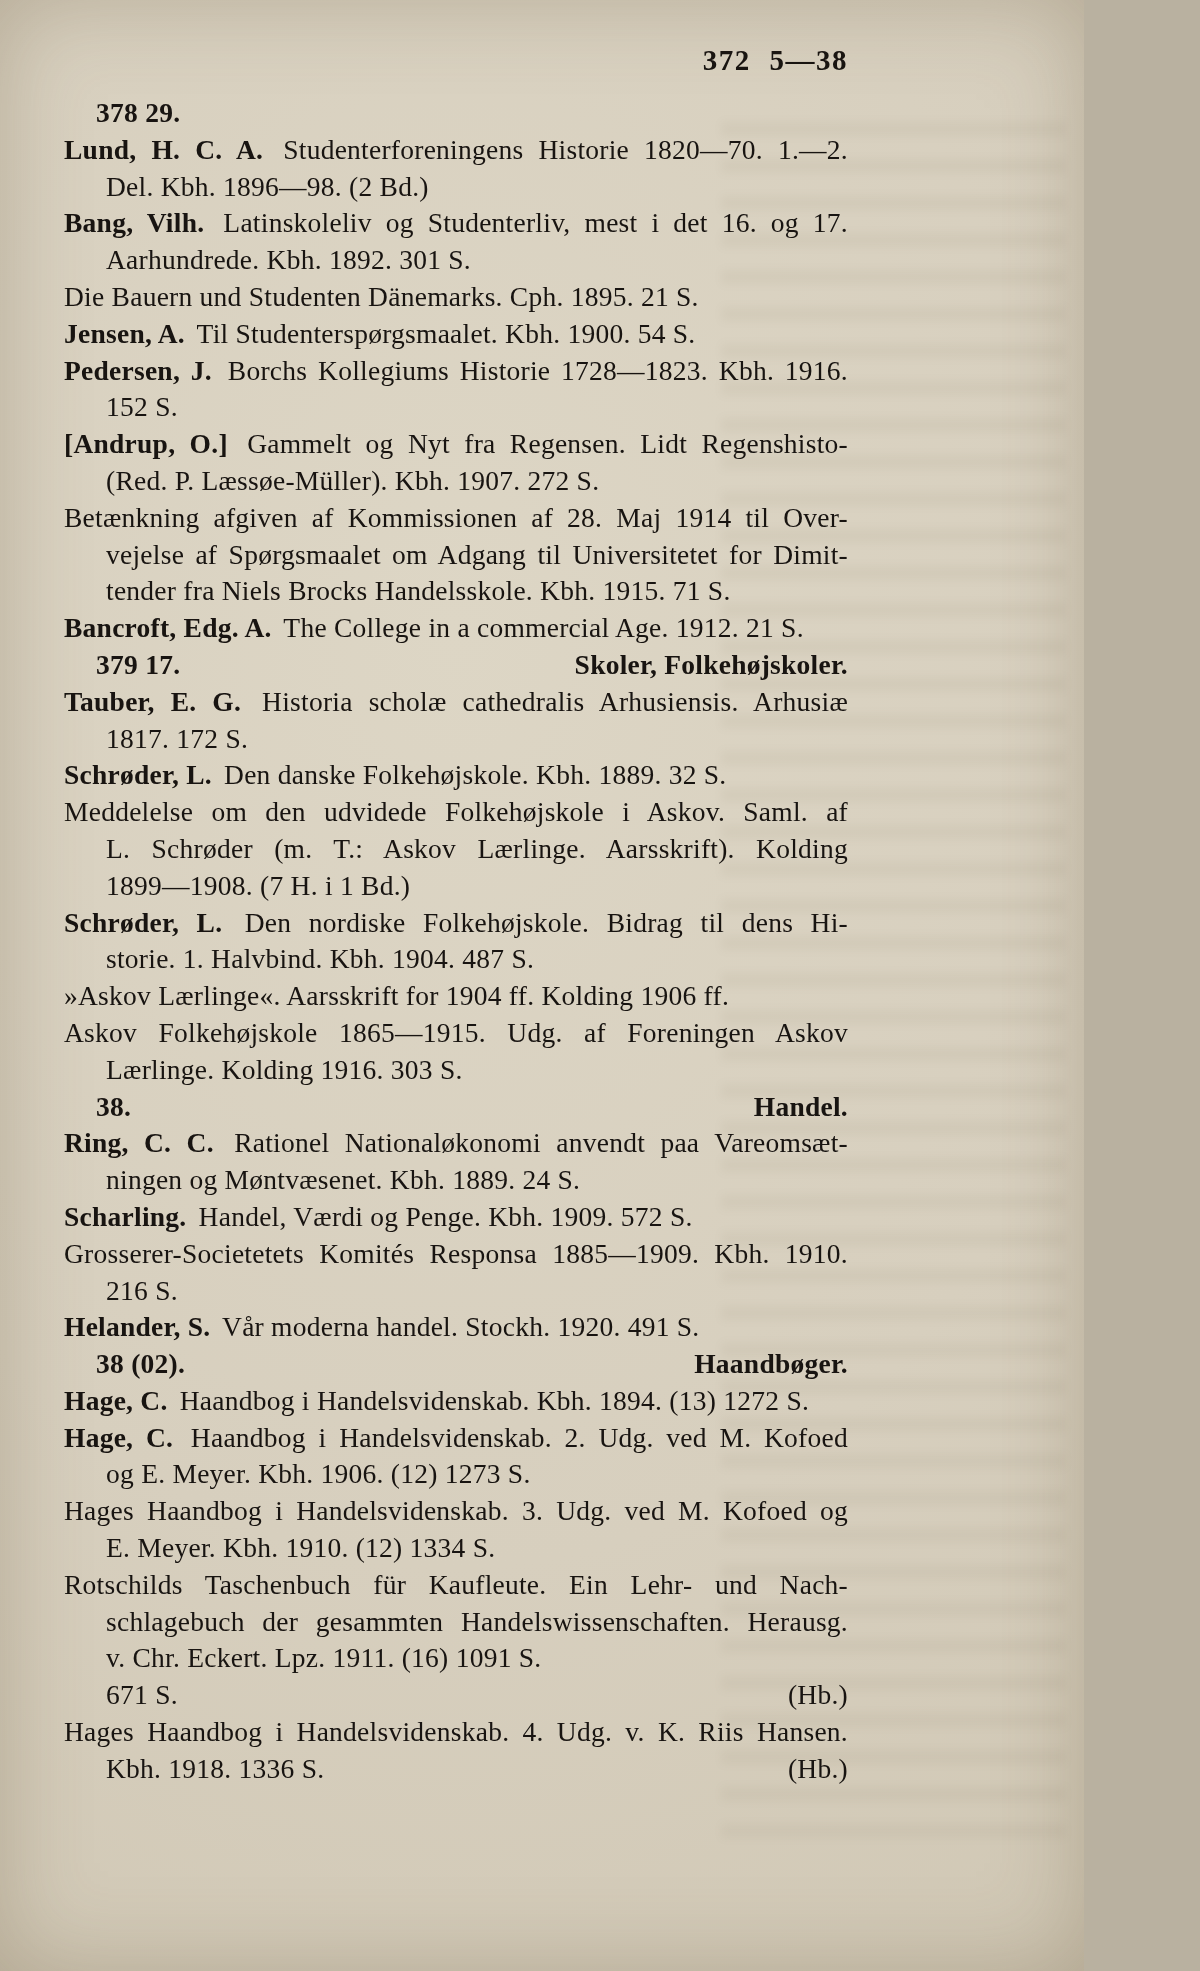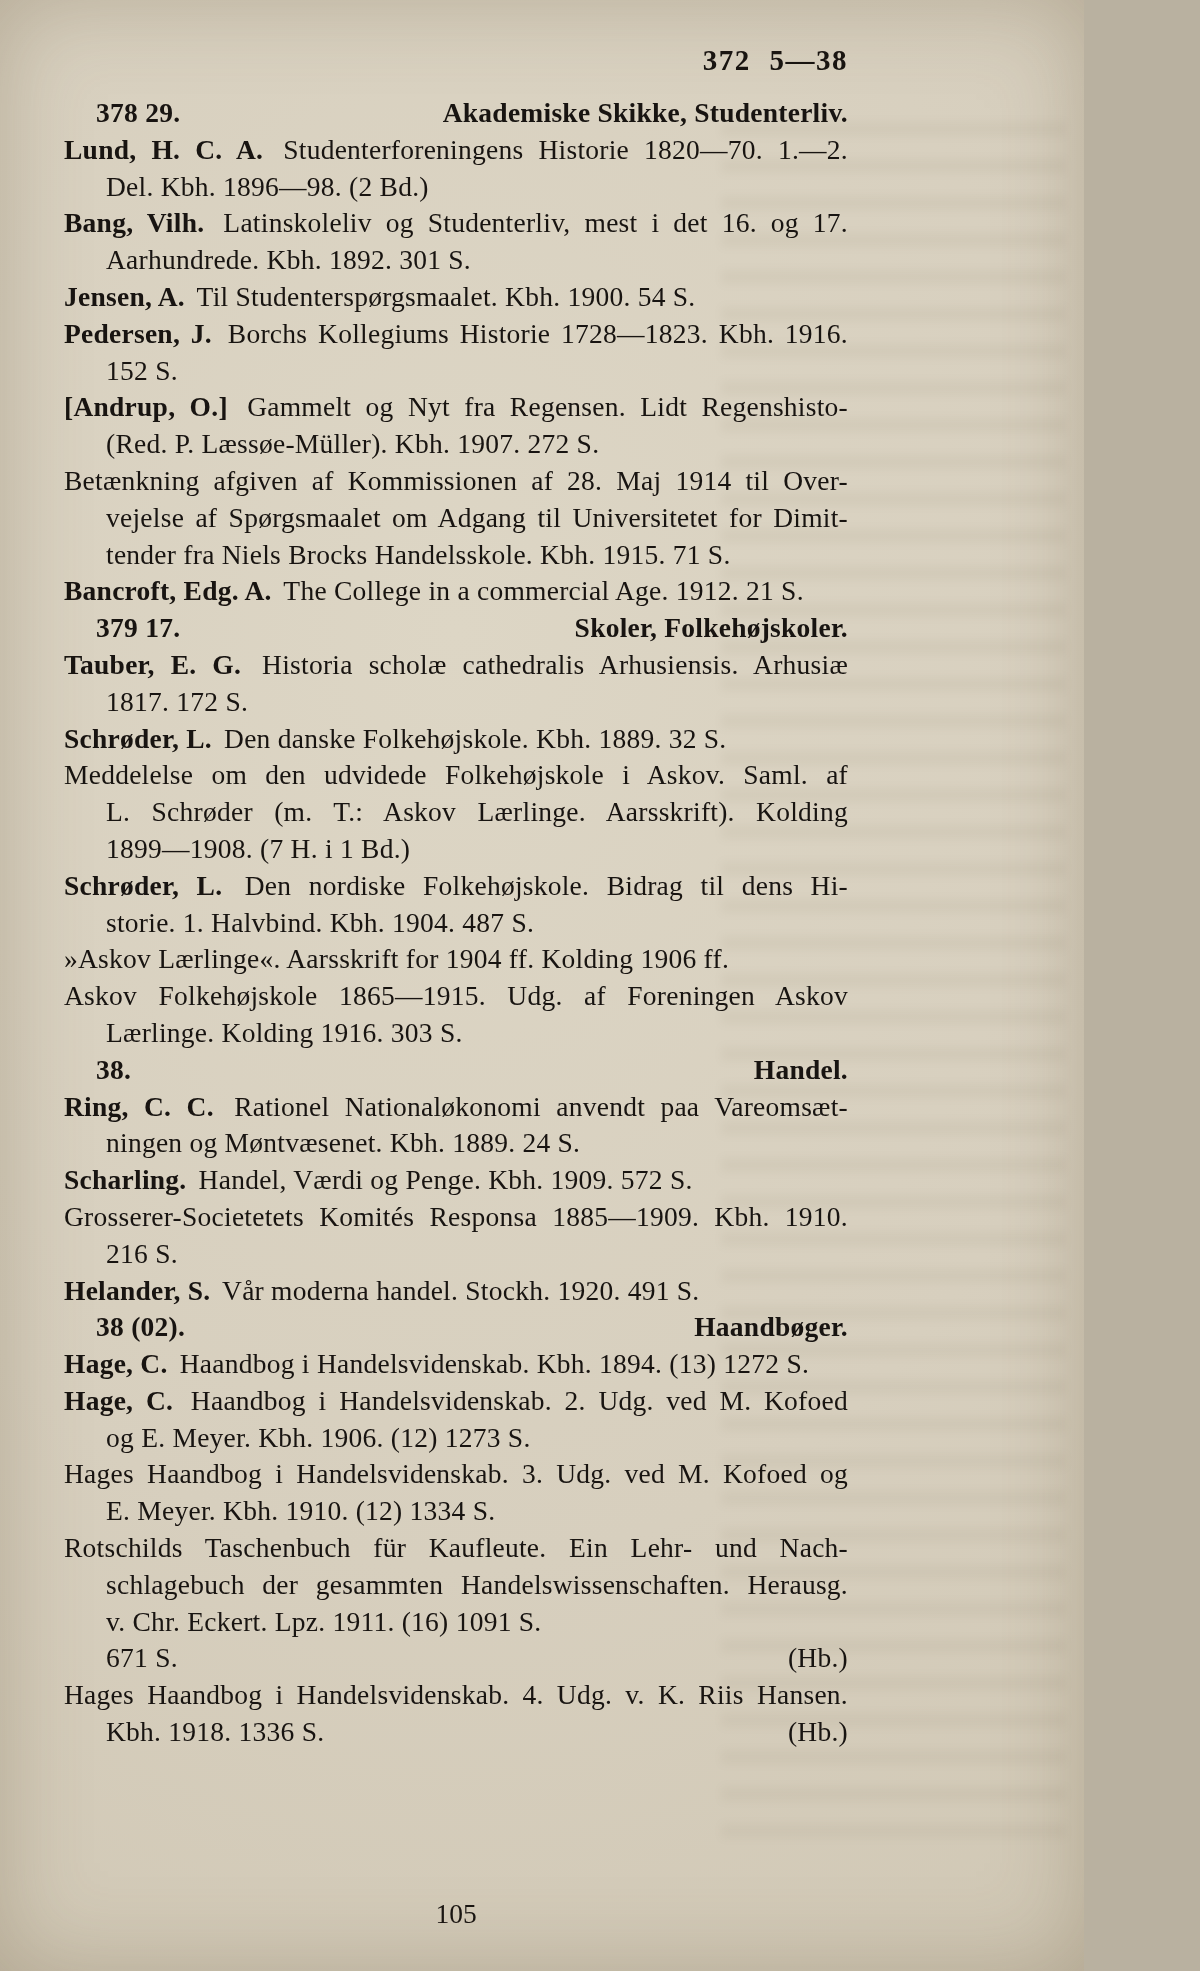--- a/index.html
+++ b/index.html
@@ -90,29 +90,31 @@
 
 <div class="page">
   <div class="bleed"></div>
 
   <div class="text-block">
     <div class="header-code">372 5—38</div>
 
     <div id="entries">
         <div class="section-row">
           <span class="sec-num">378 29.</span>
-          <span class="sec-title">Akademiske Skikke, Studenterliv.</span>
         </div>
         <div class="entry">
           <div class="line just"><b class="lead">Lund, H. C. A.</b> Studenterforeningens Historie 1820—70. 1.—2.</div>
           <div class="line cont">Del. Kbh. 1896—98. (2 Bd.)</div>
         </div>
         <div class="entry">
           <div class="line just"><b class="lead">Bang, Vilh.</b> Latinskoleliv og Studenterliv, mest i det 16. og 17.</div>
           <div class="line cont">Aarhundrede. Kbh. 1892. 301 S.</div>
+        </div>
+        <div class="entry">
+          <div class="line">Die Bauern und Studenten Dänemarks. Cph. 1895. 21 S.</div>
         </div>
         <div class="entry">
           <div class="line"><b class="lead">Jensen, A.</b> Til Studenterspørgsmaalet. Kbh. 1900. 54 S.</div>
         </div>
         <div class="entry">
           <div class="line just"><b class="lead">Pedersen, J.</b> Borchs Kollegiums Historie 1728—1823. Kbh. 1916.</div>
           <div class="line cont">152 S.</div>
         </div>
         <div class="entry">
           <div class="line just"><b class="lead">[Andrup, O.]</b> Gammelt og Nyt fra Regensen. Lidt Regenshisto-</div>
@@ -202,14 +204,13 @@
         <div class="entry">
           <div class="line just">Hages Haandbog i Handelsvidenskab. 4. Udg. v. K. Riis Hansen.</div>
           <div class="line cont split">
             <span>Kbh. 1918. 1336 S.</span>
             <span>(Hb.)</span>
           </div>
         </div>
       </div>
   </div>
 
-  <div class="page-number">105</div>
 </div>
 
 </body></html>

